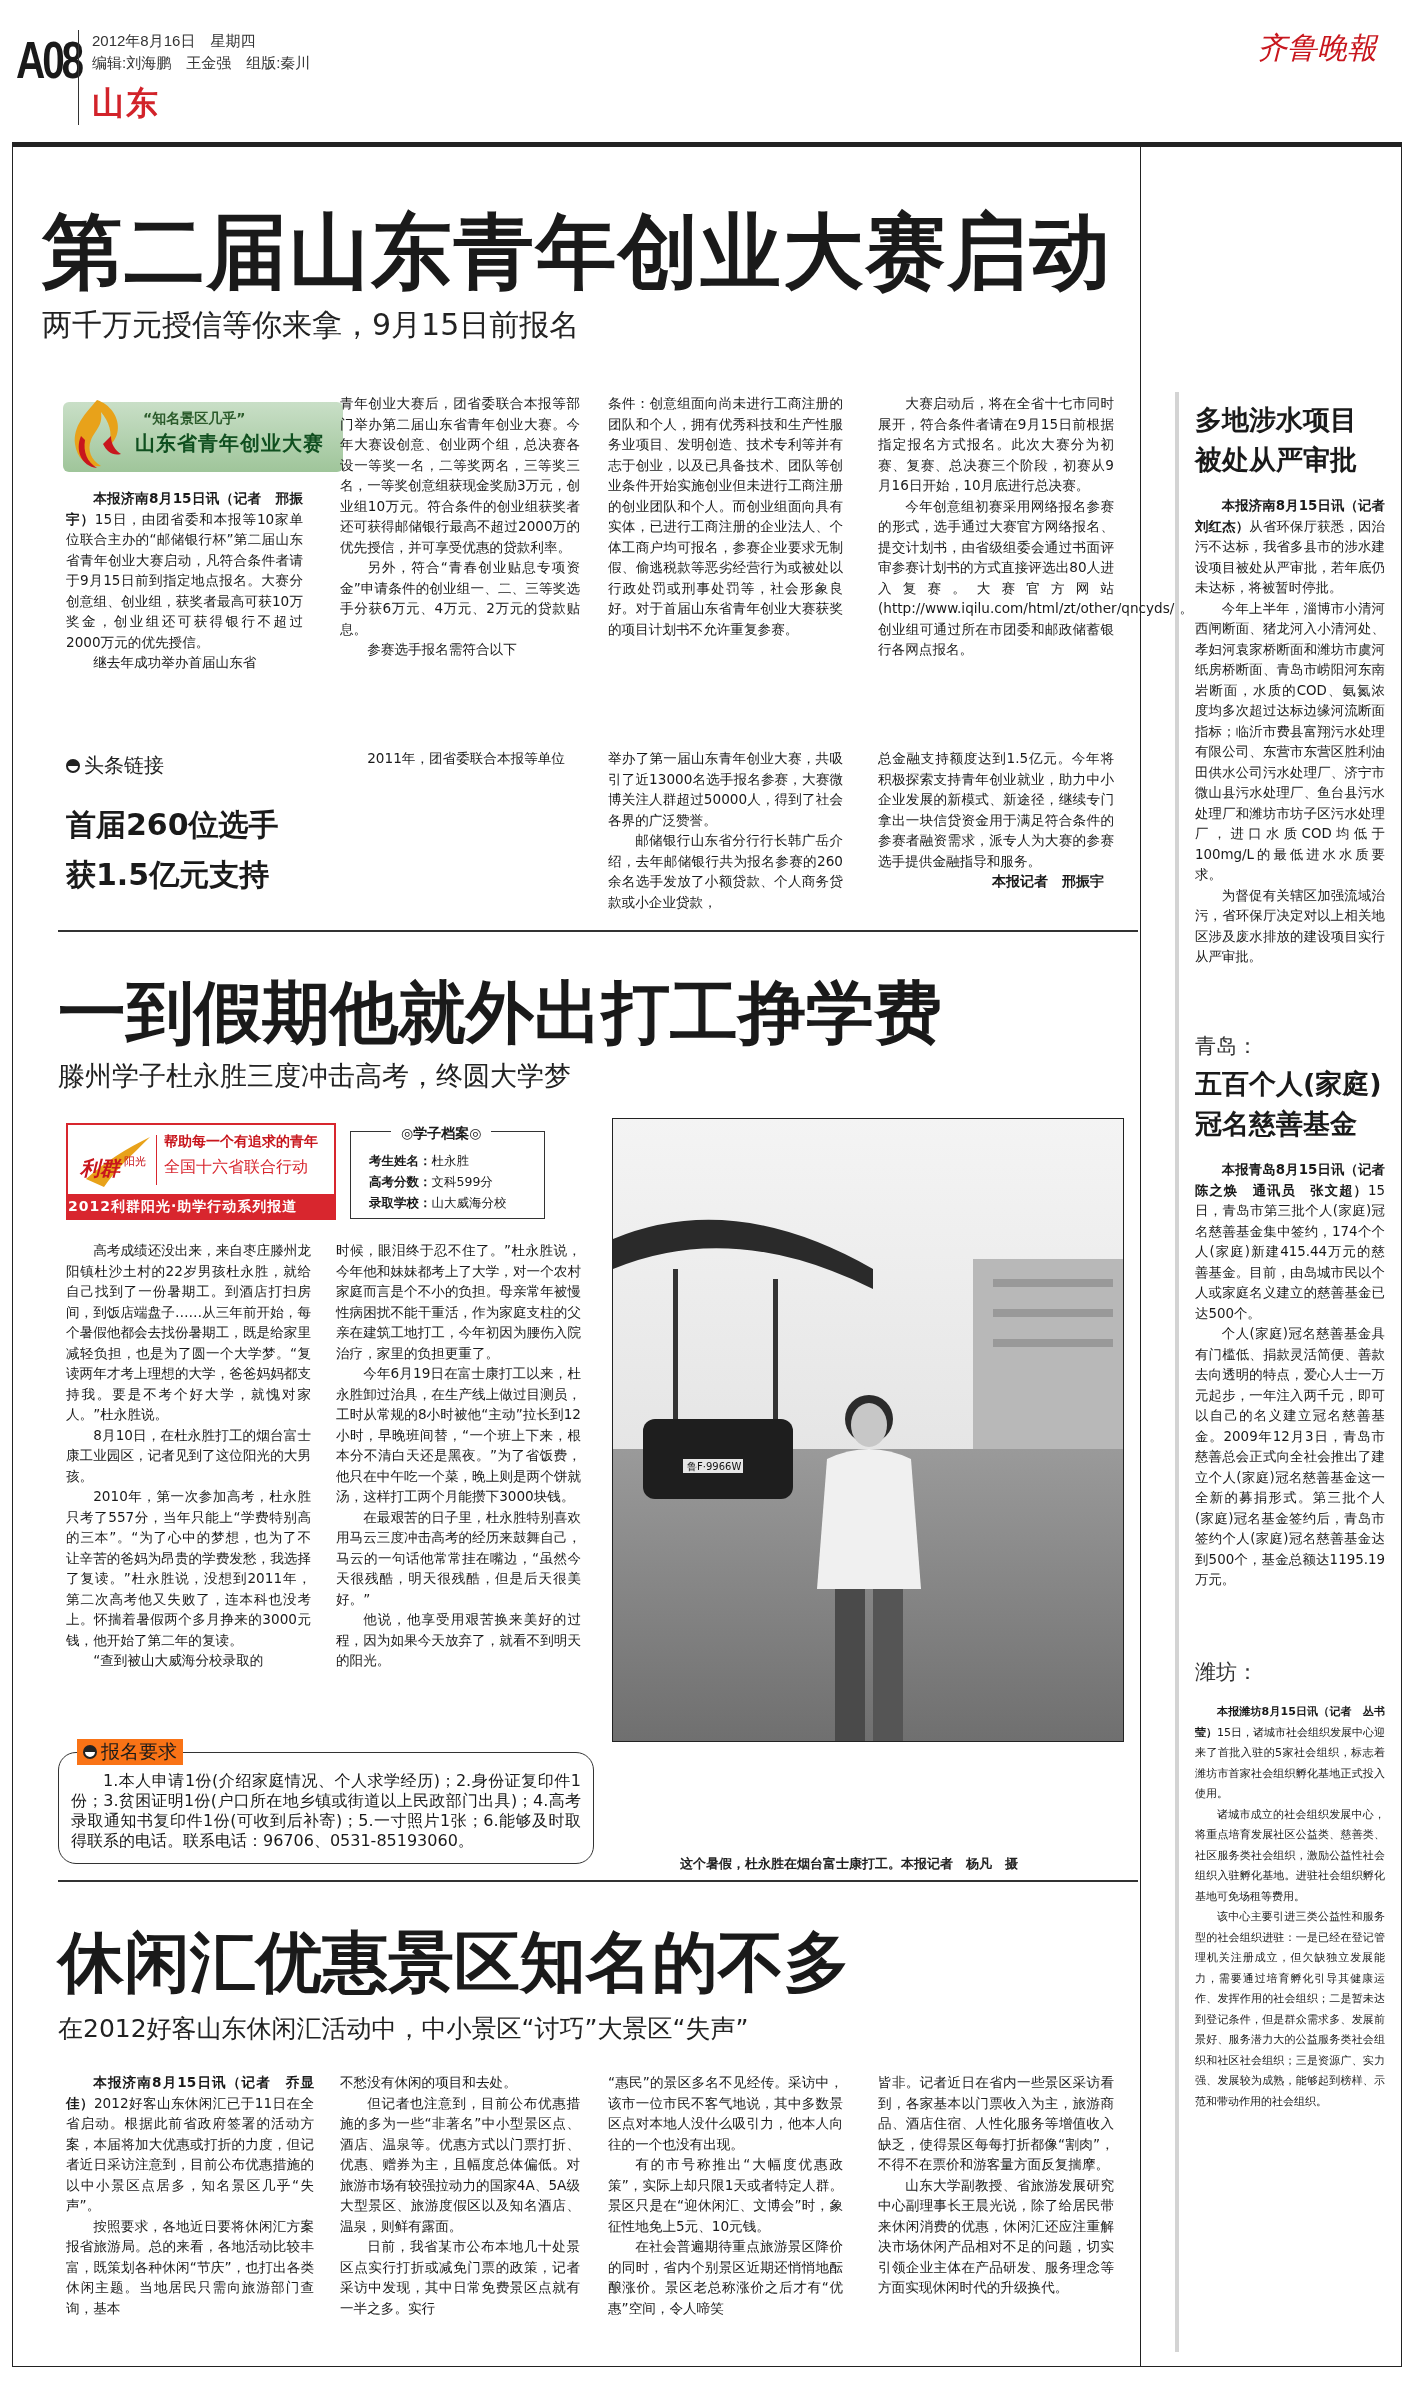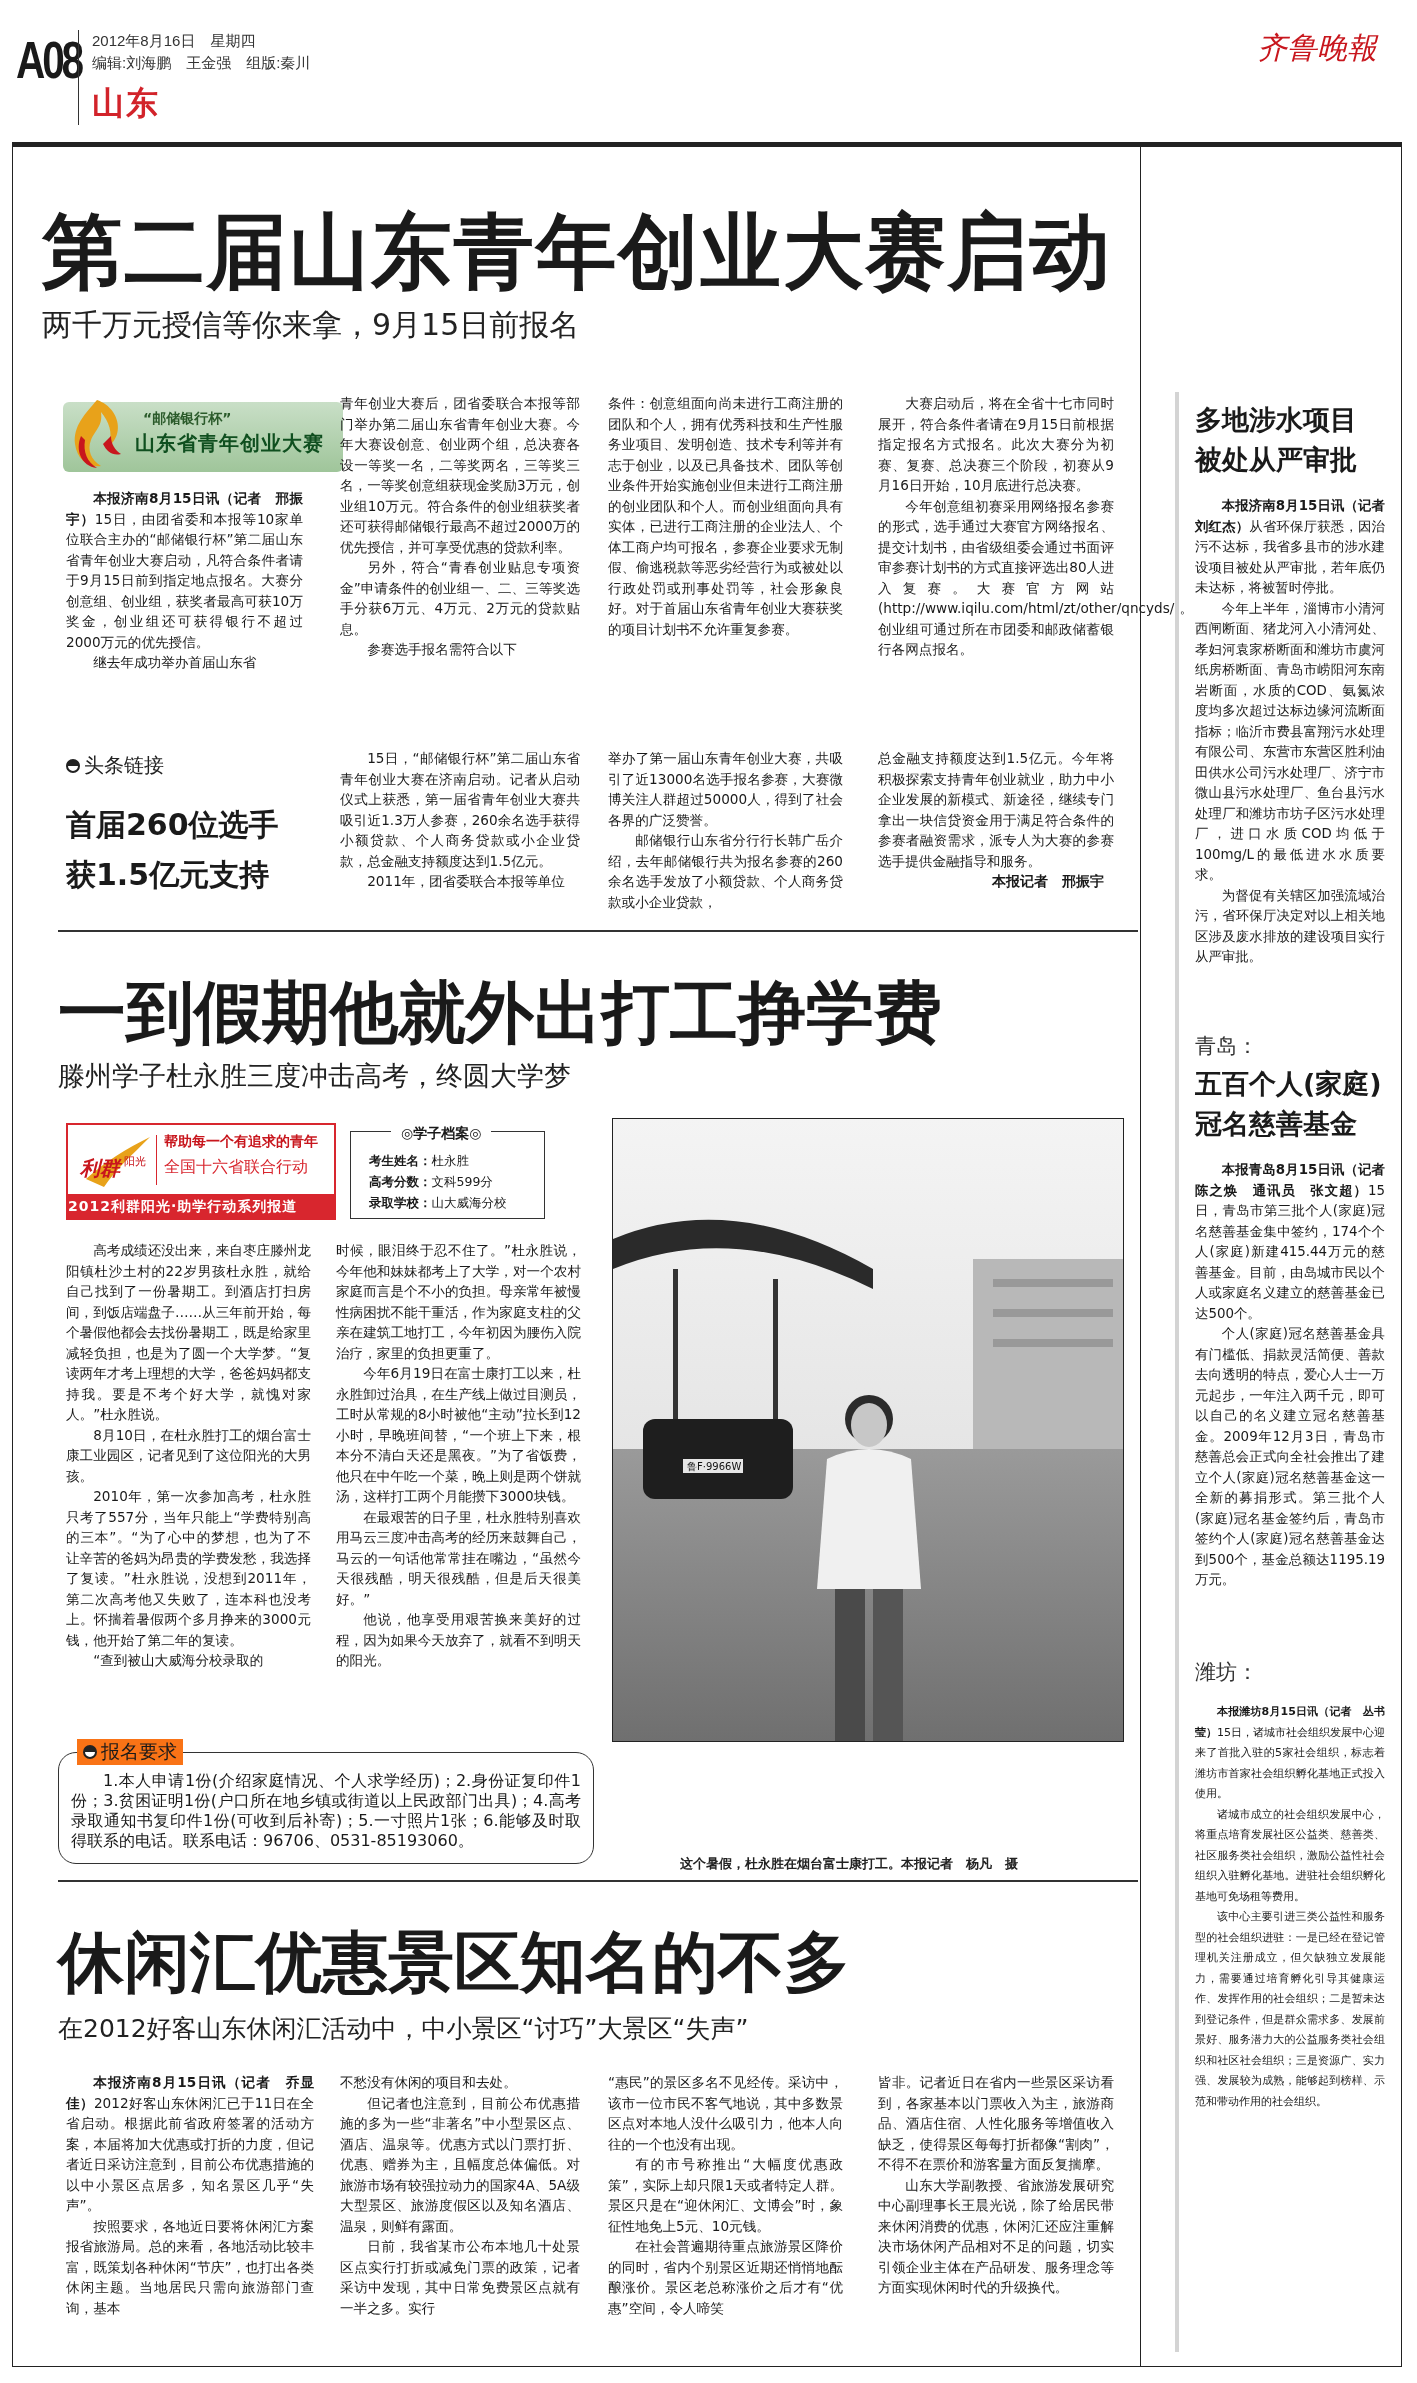--- a/index.html
+++ b/index.html
@@ -61,21 +61,21 @@
 
 <div class="abs headline h1">第二届山东青年创业大赛启动</div>
 <div class="abs sub" style="left:42px;top:305px;">两千万元授信等你来拿，9月15日前报名</div>
 
 <div class="abs logo-box">
   <svg class="logo-flame" viewBox="0 0 60 76">
     <path d="M30 4 C18 18 6 30 8 48 C10 64 22 72 34 70 C24 64 20 54 24 44 C28 34 36 30 34 16 C42 26 46 36 42 50 C52 42 54 28 46 16 C42 10 36 6 30 4Z" fill="#e8a21a"></path>
     <path d="M14 40 C8 54 14 70 30 72 C20 66 16 56 18 44Z" fill="#c8161d"></path>
     <path d="M36 48 C40 56 46 60 54 58 C48 54 44 48 44 40Z" fill="#c8161d"></path>
   </svg>
-  <div class="logo-t1">“邮储银行杯”</div>
+  <div class="logo-t1">“知名景区几乎”</div>
   <div class="logo-t2">山东省青年创业大赛</div>
 </div>
 
 <div class="abs col" style="left:66px;top:488px;width:237px;">
   <p><span class="bold">本报济南8月15日讯（记者　邢振宇）</span><span>15日，由团省委和本报等10家单位联合主办的“邮储银行杯”第二届山东省青年创业大赛启动，凡符合条件者请于9月15日前到指定地点报名。大赛分创意组、创业组，获奖者最高可获10万奖金，创业组还可获得银行不超过2000万元的优先授信。</span></p>
   <p>继去年成功举办首届山东省</p>
 </div>
 <div class="abs col" style="left:340px;top:393px;width:240px;">
   <p class="noind">青年创业大赛后，团省委联合本报等部门举办第二届山东省青年创业大赛。今年大赛设创意、创业两个组，总决赛各设一等奖一名，二等奖两名，三等奖三名，一等奖创意组获现金奖励3万元，创业组10万元。符合条件的创业组获奖者还可获得邮储银行最高不超过2000万的优先授信，并可享受优惠的贷款利率。</p>
   <p>另外，符合“青春创业贴息专项资金”申请条件的创业组一、二、三等奖选手分获6万元、4万元、2万元的贷款贴息。</p>
@@ -90,21 +90,20 @@
 </div>
 
 <div class="abs link-label" style="left:66px;top:752px;">
   <span class="circle-icon"></span><span>头条链接</span>
 </div>
 <div class="abs sidebar-head" style="left:66px;top:800px;font-size:30px;line-height:50px;">
   <div>首届260位选手</div>
   <div>获1.5亿元支持</div>
 </div>
 <div class="abs col" style="left:340px;top:748px;width:240px;">
-  <p>15日，“邮储银行杯”第二届山东省青年创业大赛在济南启动。记者从启动仪式上获悉，第一届省青年创业大赛共吸引近1.3万人参赛，260余名选手获得小额贷款、个人商务贷款或小企业贷款，总金融支持额度达到1.5亿元。</p>
   <p>2011年，团省委联合本报等单位</p>
 </div>
 <div class="abs col" style="left:608px;top:748px;width:235px;">
   <p class="noind">举办了第一届山东青年创业大赛，共吸引了近13000名选手报名参赛，大赛微博关注人群超过50000人，得到了社会各界的广泛赞誉。</p>
   <p>邮储银行山东省分行行长韩广岳介绍，去年邮储银行共为报名参赛的260余名选手发放了小额贷款、个人商务贷款或小企业贷款，</p>
 </div>
 <div class="abs col" style="left:878px;top:748px;width:236px;">
   <p class="noind">总金融支持额度达到1.5亿元。今年将积极探索支持青年创业就业，助力中小企业发展的新模式、新途径，继续专门拿出一块信贷资金用于满足符合条件的参赛者融资需求，派专人为大赛的参赛选手提供金融指导和服务。</p>
   <p style="text-align:right;font-weight:bold;font-size:14px;padding-right:10px;">本报记者　邢振宇</p>
 </div>

